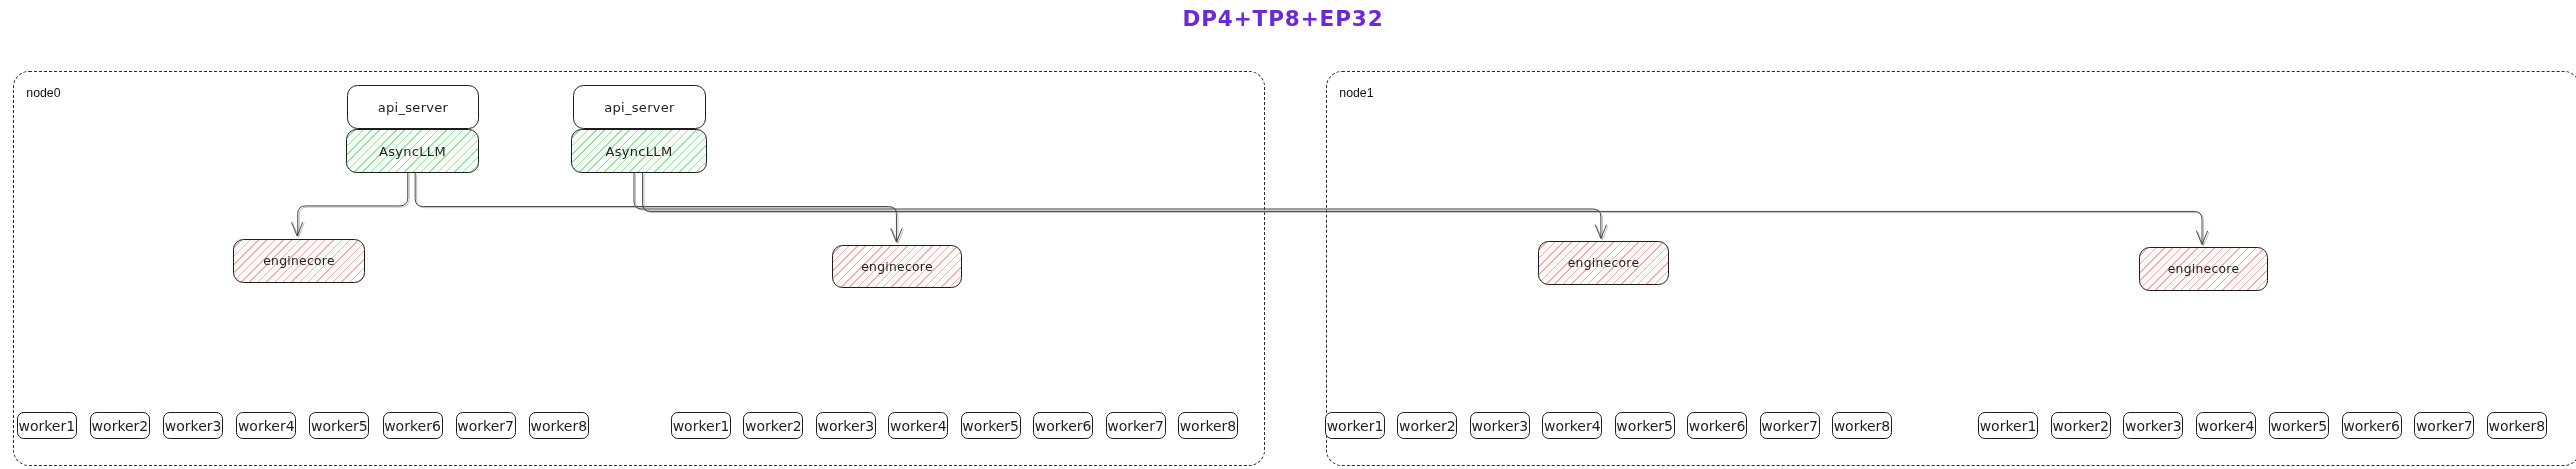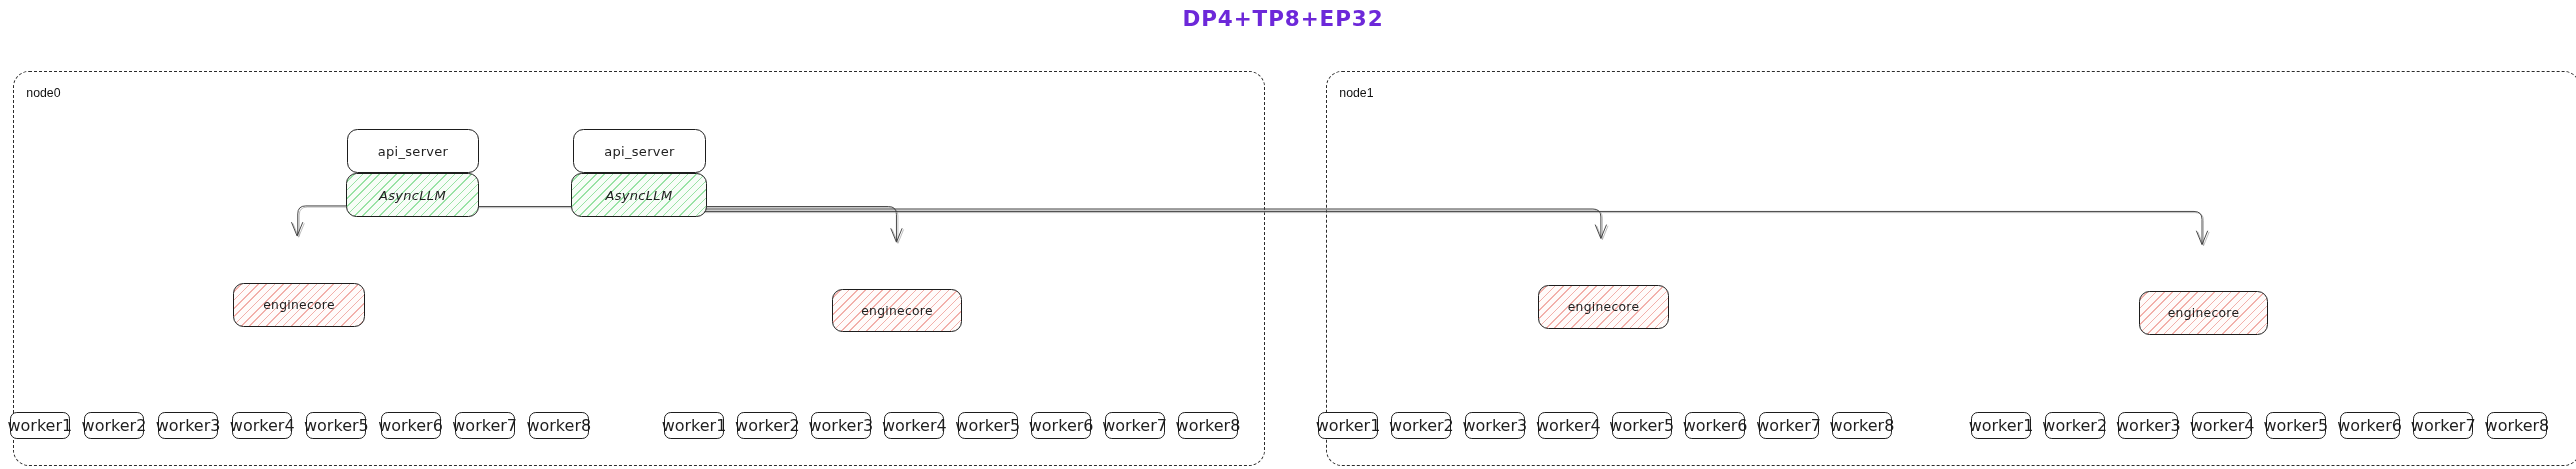--- a/index.html
+++ b/index.html
@@ -35,47 +35,45 @@
   .edges use.main{stroke:#3a3a3a;stroke-width:1.5px;}
   .box{
     position:absolute;
     border:1.2px solid #1d1d1d;
     border-radius:10.5px;
     box-sizing:border-box;
     display:flex;align-items:center;justify-content:center;
     background:#ffffff;
     font-size:13px;color:#1e1e1e;
     letter-spacing:0.3px;
-    margin-top:44px;
   }
   .box.small-text{font-size:12.3px;}
   .hatch-green{
     background-color:#f7fdf7;
     background-image:repeating-linear-gradient(135deg,
       rgba(255,255,255,0) 0px, rgba(255,255,255,0) 4.9px,
       #98e2a4 4.9px, #98e2a4 5.9px);
-    font-style:italic;
   }
   .hatch-red{
     background-color:#fffbfa;
     background-image:repeating-linear-gradient(135deg,
       rgba(255,255,255,0) 0px, rgba(255,255,255,0) 4.9px,
       #f2b0aa 4.9px, #f2b0aa 5.9px);
   }
   .worker-row{
     position:absolute;top:412px;height:27px;
     display:flex;justify-content:space-between;align-items:stretch;
   }
   .worker{
     width:60px;height:27px;
     border:1.2px solid #1d1d1d;border-radius:6.8px;
     box-sizing:border-box;
     display:flex;align-items:center;justify-content:center;
     background:#fff;
-    font-size:16px;color:#1e1e1e;
+    font-size:14px;color:#1e1e1e;margin-left:7px;
   }
 </style>
 </head>
 <body>
 
 <div class="stage">
 
   <div class="title">DP4+TP8+EP32</div>
 
   <div class="group" style="left:13px;top:71px;width:1252px;height:395px;">

